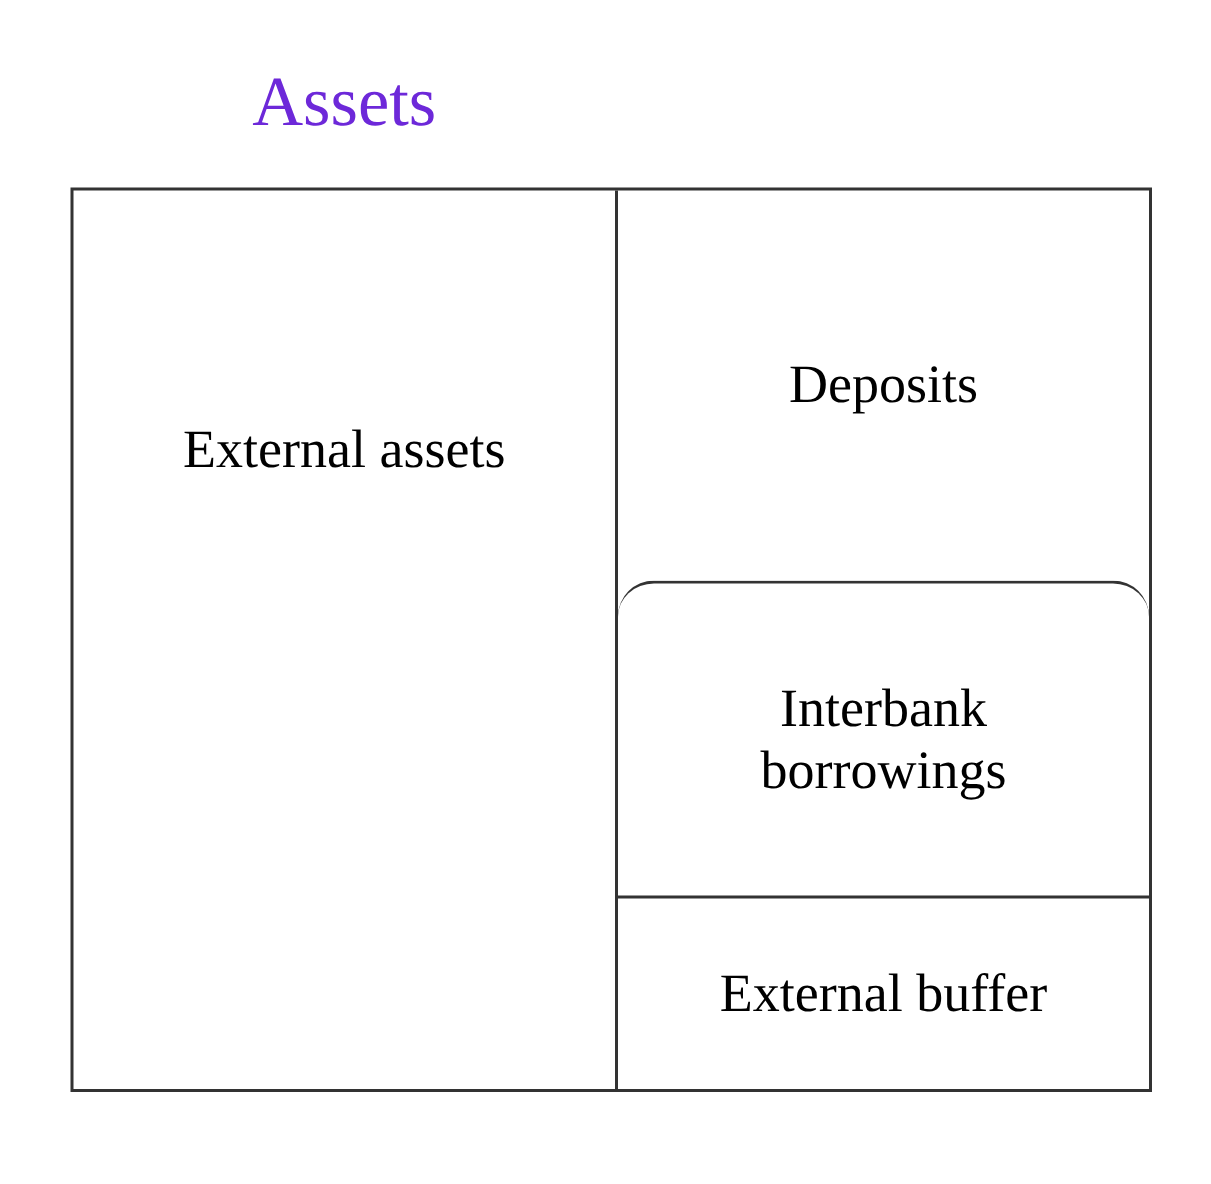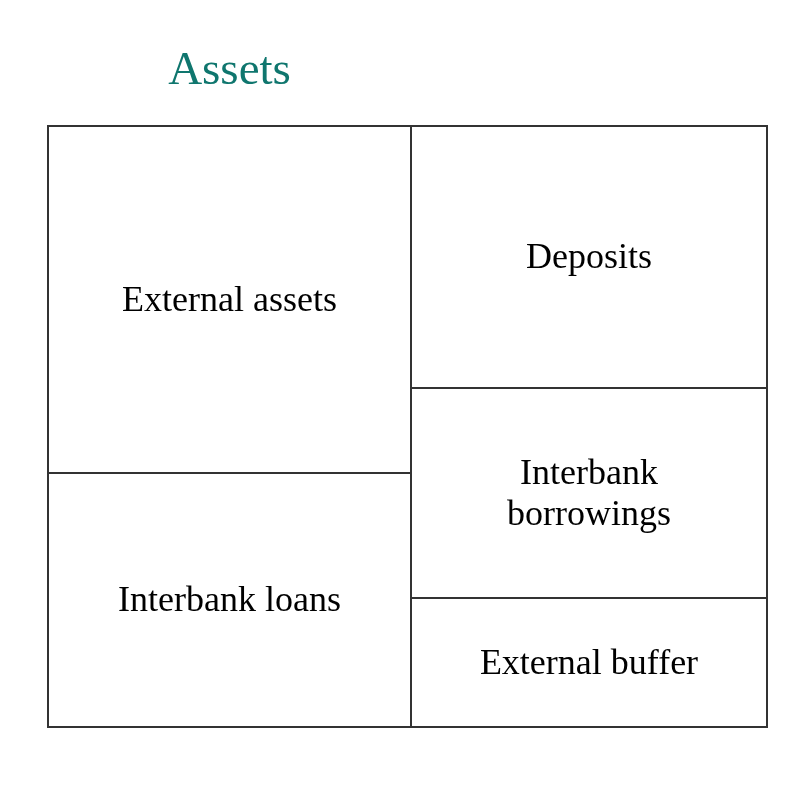--- a/index.html
+++ b/index.html
@@ -21,21 +21,21 @@
     width: 807px;
     height: 789px;
     background: #ffffff;
   }
 
   
   .col-header {
     position: absolute;
     font-size: 47px;
     line-height: 1;
-    color: #0f766e;
+    color: #6d28d9;
     text-align: center;
     white-space: nowrap;
     font-weight: normal;
   }
   #header-assets {
     left: 47px;
     top: 45px;
     width: 365px;
   }
   #header-liabilities {
@@ -89,21 +89,21 @@
   .bs-cell.divided-top {
     border-top: 2px solid #333333;
   }
 
   
   #cell-external-assets { height: 345px; }
   #cell-interbank-loans { height: 254px; }
 
   
   #cell-deposits           { height: 272px; }
-  #cell-interbank-borrowings { height: 220px; }
+  #cell-interbank-borrowings { height: 220px; border-radius: 24px; }
   #cell-capital-buffer     { height: 135px; }
 
   .cell-label {
     display: block;
     white-space: pre-line;
   }
 </style>
 </head>
 <body>
 
@@ -113,23 +113,20 @@
 
 
   <div id="balance-sheet">
 
     <div class="bs-column" id="assets-column">
 
       <div class="bs-cell" id="cell-external-assets">
         <span class="cell-label">External assets</span>
       </div>
 
-      <div class="bs-cell divided-top" id="cell-interbank-loans">
-        <span class="cell-label">Interbank loans</span>
-      </div>
 
     </div>
 
     <div class="bs-column" id="liabilities-column">
 
       <div class="bs-cell" id="cell-deposits">
         <span class="cell-label">Deposits</span>
       </div>
 
       <div class="bs-cell divided-top" id="cell-interbank-borrowings">

